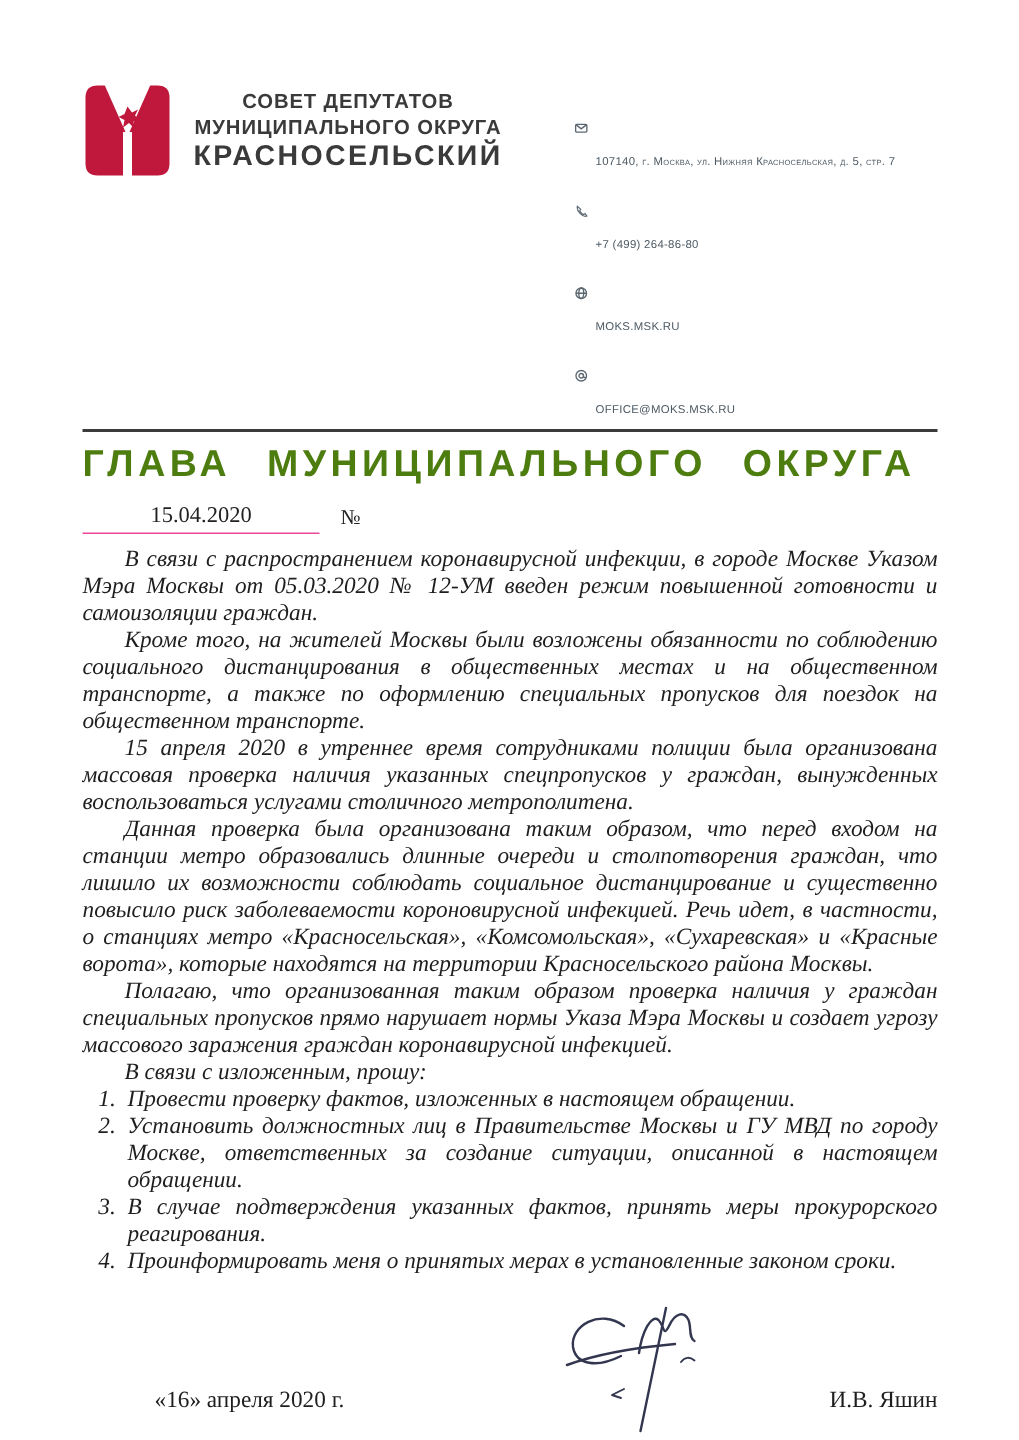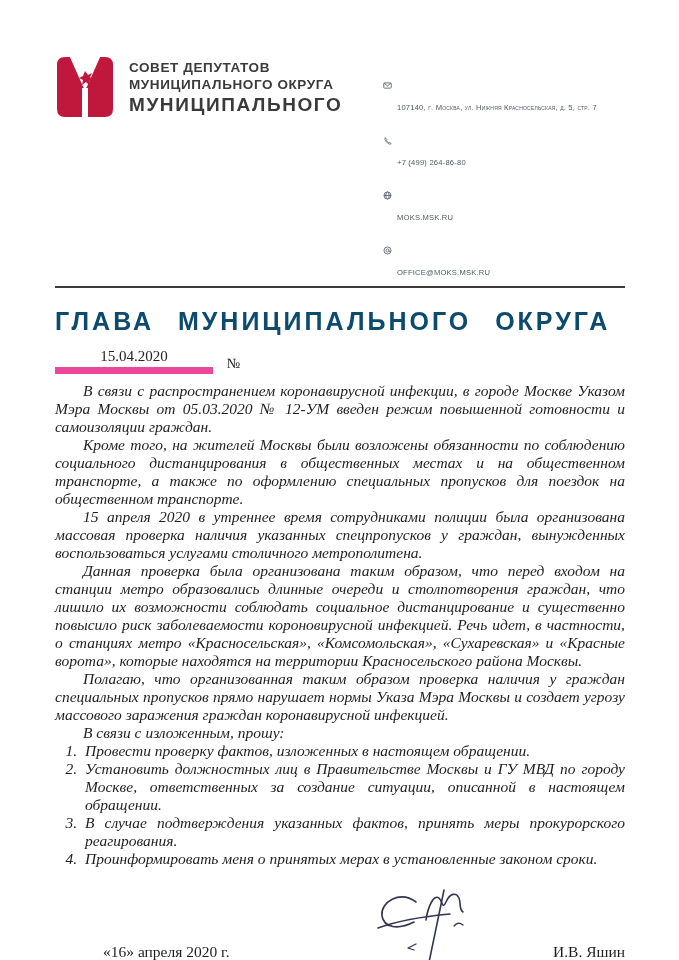--- a/index.html
+++ b/index.html
@@ -1,38 +1,38 @@
 <!DOCTYPE html>
 <html><head>
 <meta charset="utf-8">
 <style>
   html,body{margin:0;padding:0;background:#ffffff;}
   .page{
     position:relative;width:679px;height:960px;background:#ffffff;
     font-family:"Liberation Serif", serif;color:#1e1e1e;overflow:hidden;
   }
   
-  .header{display:flex;align-items:flex-start;margin:55px 54px 0 55px;}
+  .header{display:flex;align-items:flex-start;margin:55px 54px 0 55px;text-align:center;}
   .logo{flex:0 0 auto;width:60px;height:64px;}
   .org-block{margin-left:14px;padding-top:4px;font-family:"Liberation Sans",sans-serif;color:#3a3a3a;}
   .org-line1,.org-line2{font-size:13.5px;font-weight:bold;letter-spacing:.6px;line-height:17px;}
   .org-line3{font-size:19px;font-weight:bold;letter-spacing:1.6px;line-height:23px;}
   .contacts{margin-left:auto;padding-top:3px;width:242px;font-family:"Liberation Sans",sans-serif;
     font-size:7.6px;color:#4e5a64;line-height:11px;}
   .contact-row{display:flex;align-items:center;gap:5px;white-space:nowrap;}
   .contact-row .txt{font-variant:small-caps;letter-spacing:.2px;margin-top:44px;}
   .cicon{flex:0 0 auto;width:9px;height:9px;display:inline-block;}
   .cicon svg{display:block;width:9px;height:9px;stroke:#5b6770;fill:none;stroke-width:1.2;}
   
   .rule{margin:8px 54px 0 55px;border-top:2px solid #3b3b3b;}
-  .doc-title{margin:19px 54px 0 55px;font-family:"Liberation Sans",sans-serif;font-weight:bold;
-    font-size:25px;letter-spacing:3px;word-spacing:14px;color:#0c4a6e;white-space:nowrap;}
+  .doc-title{margin:7px 54px 0 55px;font-family:"Liberation Sans",sans-serif;font-weight:bold;
+    font-size:25px;letter-spacing:3px;word-spacing:14px;color:#4d7c0f;white-space:nowrap;}
   
   .meta-line{display:flex;align-items:flex-end;margin:12px 54px 0 55px;font-size:15px;color:#222;}
-  .meta-underlined{border-bottom:7px solid #ec4899;text-align:center;padding-bottom:2px;}
+  .meta-underlined{border-bottom:1px solid #ec4899;text-align:center;padding-bottom:2px;}
   .meta-date{width:158px;}
   .meta-no{margin:0 8px 2px 14px;font-size:14px;}
   .meta-number{width:208px;}
   
   .recipient{margin:58px 54px 0 385px;font-size:15.5px;line-height:20px;}
   
   .body-text{margin:8px 54px 0 55px;font-size:15.5px;line-height:18px;text-align:justify;font-style:italic;}
   .body-text p{margin:0;text-indent:28px;}
   .request-intro{margin-top:13px;text-indent:28px;}
   ol.request-list{margin:0;padding-left:26px;}
@@ -54,21 +54,21 @@
       <svg viewBox="0 0 60 64" width="60" height="64" aria-hidden="true">
         <path d="M10,2 h40 q8,0 8,8 v44 q0,8 -8,8 h-40 q-8,0 -8,-8 v-44 q0,-8 8,-8 z" fill="#C0173C"></path>
         <polygon points="14,0 30,36 46,0" fill="#ffffff"></polygon>
         <rect x="27" y="33" width="6" height="31" fill="#ffffff"></rect>
         <path d="M30,16 l3,4 4,-2 -2,4 3,3 -4,1 0,4 -3,-3 -4,3 1,-5 -4,-2 4,-2 z" fill="#C0173C"></path>
       </svg>
     </div>
     <div class="org-block">
       <div class="org-line1">СОВЕТ ДЕПУТАТОВ</div>
       <div class="org-line2">МУНИЦИПАЛЬНОГО ОКРУГА</div>
-      <div class="org-line3">МУНИЦИПАЛЬНОГО</div>
+      <div class="org-line3">КРАСНОСЕЛЬСКИЙ</div>
     </div>
     <div class="contacts">
       <div class="contact-row">
         <span class="cicon">
           <svg viewBox="0 0 12 12">
               <rect x="1" y="2.5" width="10" height="7" rx="1"></rect>
               <polyline points="1.5,3 6,6.5 10.5,3"></polyline>
             </svg>
         </span>
         <span class="txt">107140, г. Москва, ул. Нижняя Красносельская, д. 5, стр. 7</span>

